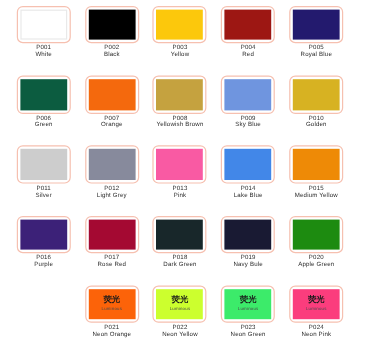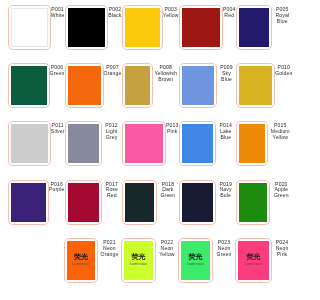--- a/index.html
+++ b/index.html
@@ -29,21 +29,22 @@
     flex-direction: row;
     justify-content: center;
     align-items: flex-start;
     height: 59px;
   }
 
   .swatch-cell {
     width: 57px;
     height: 45px;
     display: flex;
-    flex-direction: row;
+    flex-direction: column;
+    align-items: center;
     box-sizing: border-box;
   }
 
   .swatch-frame {
     width: 45px;
     height: 45px;
     box-sizing: border-box;
     border: 1px solid #f6c0b0;
     border-radius: 5px;
     padding: 2px;

